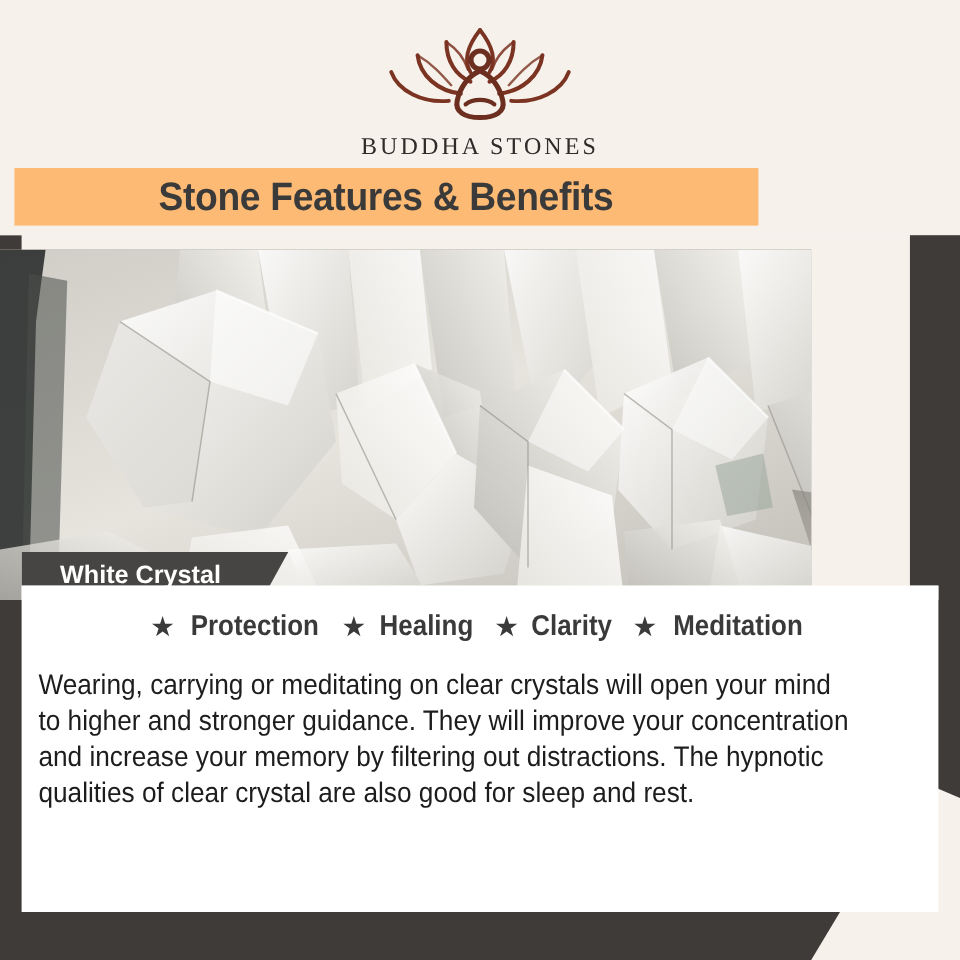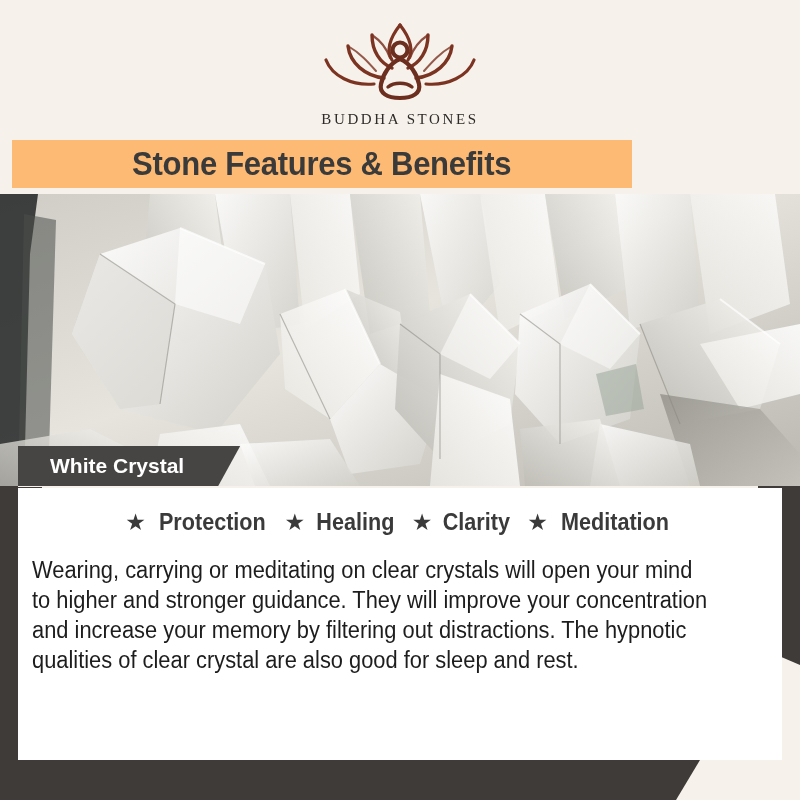--- a/index.html
+++ b/index.html
@@ -45,21 +45,21 @@
     background:#F6F1EB;
   }
   #logo-wrap{
     position:absolute;left:0;top:18px;width:800px;
     display:flex;flex-direction:column;align-items:center;
   }
   #logo-mark{display:block;}
   #logo-text{
     margin-top:5px;
     font-family:"Liberation Serif", serif;
-    font-size:15px;
+    font-size:20px;
     letter-spacing:2.6px;
     color:#2E2B28;
     font-weight:400;
   }
   #title-strip{
     position:absolute;left:12px;top:140px;width:620px;height:48px;
     background:#fdba74;
     display:flex;align-items:center;justify-content:center;
   }
   #title{
@@ -67,21 +67,21 @@
     font-size:33px;
     font-weight:bold;
     color:#3A3A3A;
     letter-spacing:-0.3px;
     transform:scaleX(0.94);
     white-space:nowrap;
   }
 
   
   #photo{
-    position:absolute;left:0;top:194px;width:800px;height:292px;
+    position:absolute;left:0;top:208px;width:676px;height:292px;
     overflow:hidden;background:#9a9a93;
   }
   #photo svg{display:block;width:800px;height:292px;}
 
   #caption{
     position:absolute;left:18px;bottom:0;height:40px;
     padding:0 56px 0 32px;
     background:#474543;
     display:flex;align-items:center;
     clip-path:polygon(0 0, 100% 0, calc(100% - 22px) 100%, 0 100%);

